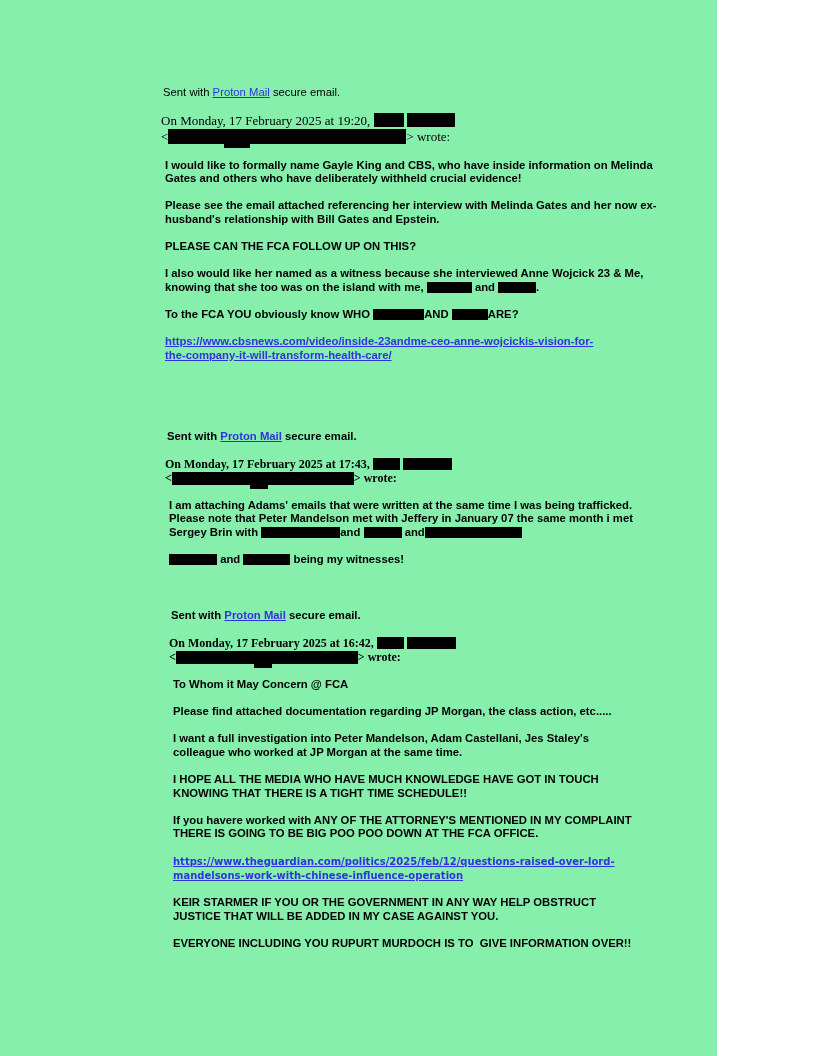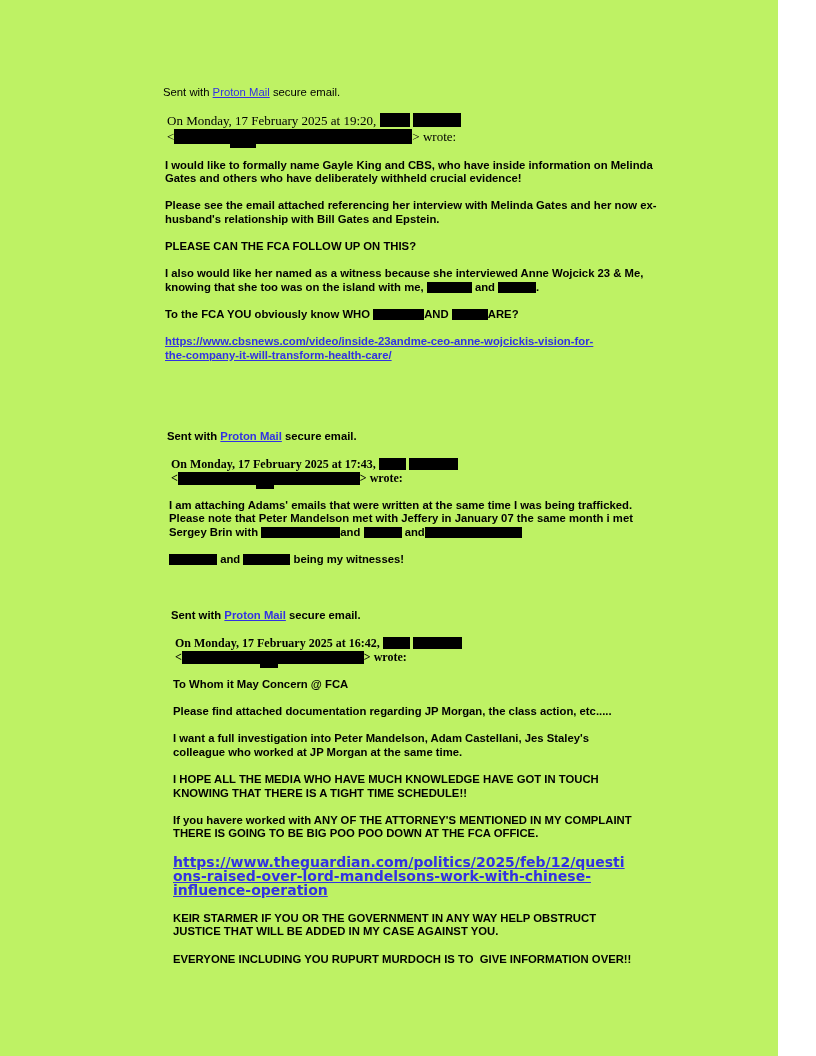--- a/index.html
+++ b/index.html
@@ -1,31 +1,31 @@
 <!DOCTYPE html>
 <html><head>
 <meta charset="utf-8">
 <style>
   html,body{margin:0;padding:0;background:#ffffff;}
   body{width:816px;height:1056px;overflow:hidden;}
-  .page{position:relative;width:778px;height:1056px;background:#bef264;color:#000;
+  .page{position:relative;width:717px;height:1056px;background:#86efac;color:#000;
         font-family:"Liberation Sans",sans-serif;}
   .content{position:absolute;left:161px;top:86px;width:497px;
            font-size:11.3px;line-height:13.6px;}
   blockquote.q{margin:0;padding:0 0 0 4px;border:none;font-weight:bold;}
   .q3{width:468px;}
   p{margin:0 0 13.6px 0;}
   p.pre{white-space:pre-wrap;overflow-wrap:break-word;}
   .sig{margin:0 0 13px 2px;}
-  .hdr{font-family:"Liberation Serif",serif;font-size:13px;line-height:16px;margin:0 0 14px 6px;}
+  .hdr{font-family:"Liberation Serif",serif;font-size:13px;line-height:16px;margin:0 0 14px 0;}
   .hdr.small{font-size:12px;line-height:14px;}
   a.ulink,a.plink{color:#3232e2;text-decoration:underline;cursor:pointer;}
   p.linkp a{display:inline-block;overflow-wrap:break-word;}
   a.cbs{max-width:440px;font-family:"Liberation Sans",sans-serif;}
-  a.guardian{max-width:460px;font-family:"DejaVu Sans",sans-serif;font-size:14px;line-height:14px;}
+  a.guardian{max-width:460px;font-family:"DejaVu Sans",sans-serif;font-size:10px;line-height:14px;}
   
   .rd{display:inline-block;background:#000000;height:11px;vertical-align:-2px;}
   .rh{height:14px;vertical-align:-2px;}
   .rhs{height:12px;vertical-align:-2px;}
   .rl0{width:238px;height:15px;vertical-align:-3px;position:relative;}
   .rl1{width:182px;height:13px;vertical-align:-3px;position:relative;}
   .rl0::after{content:"";position:absolute;left:56px;top:100%;width:26px;height:4px;background:#000;}
   .rl1::after{content:"";position:absolute;left:78px;top:100%;width:18px;height:4px;background:#000;}
   .w27{width:27px}.w30{width:30px}.w33{width:33px}.w36{width:36px}.w37{width:37px}
   .w38{width:38px}.w45{width:45px}.w47{width:47px}.w48{width:48px}.w49{width:49px}

